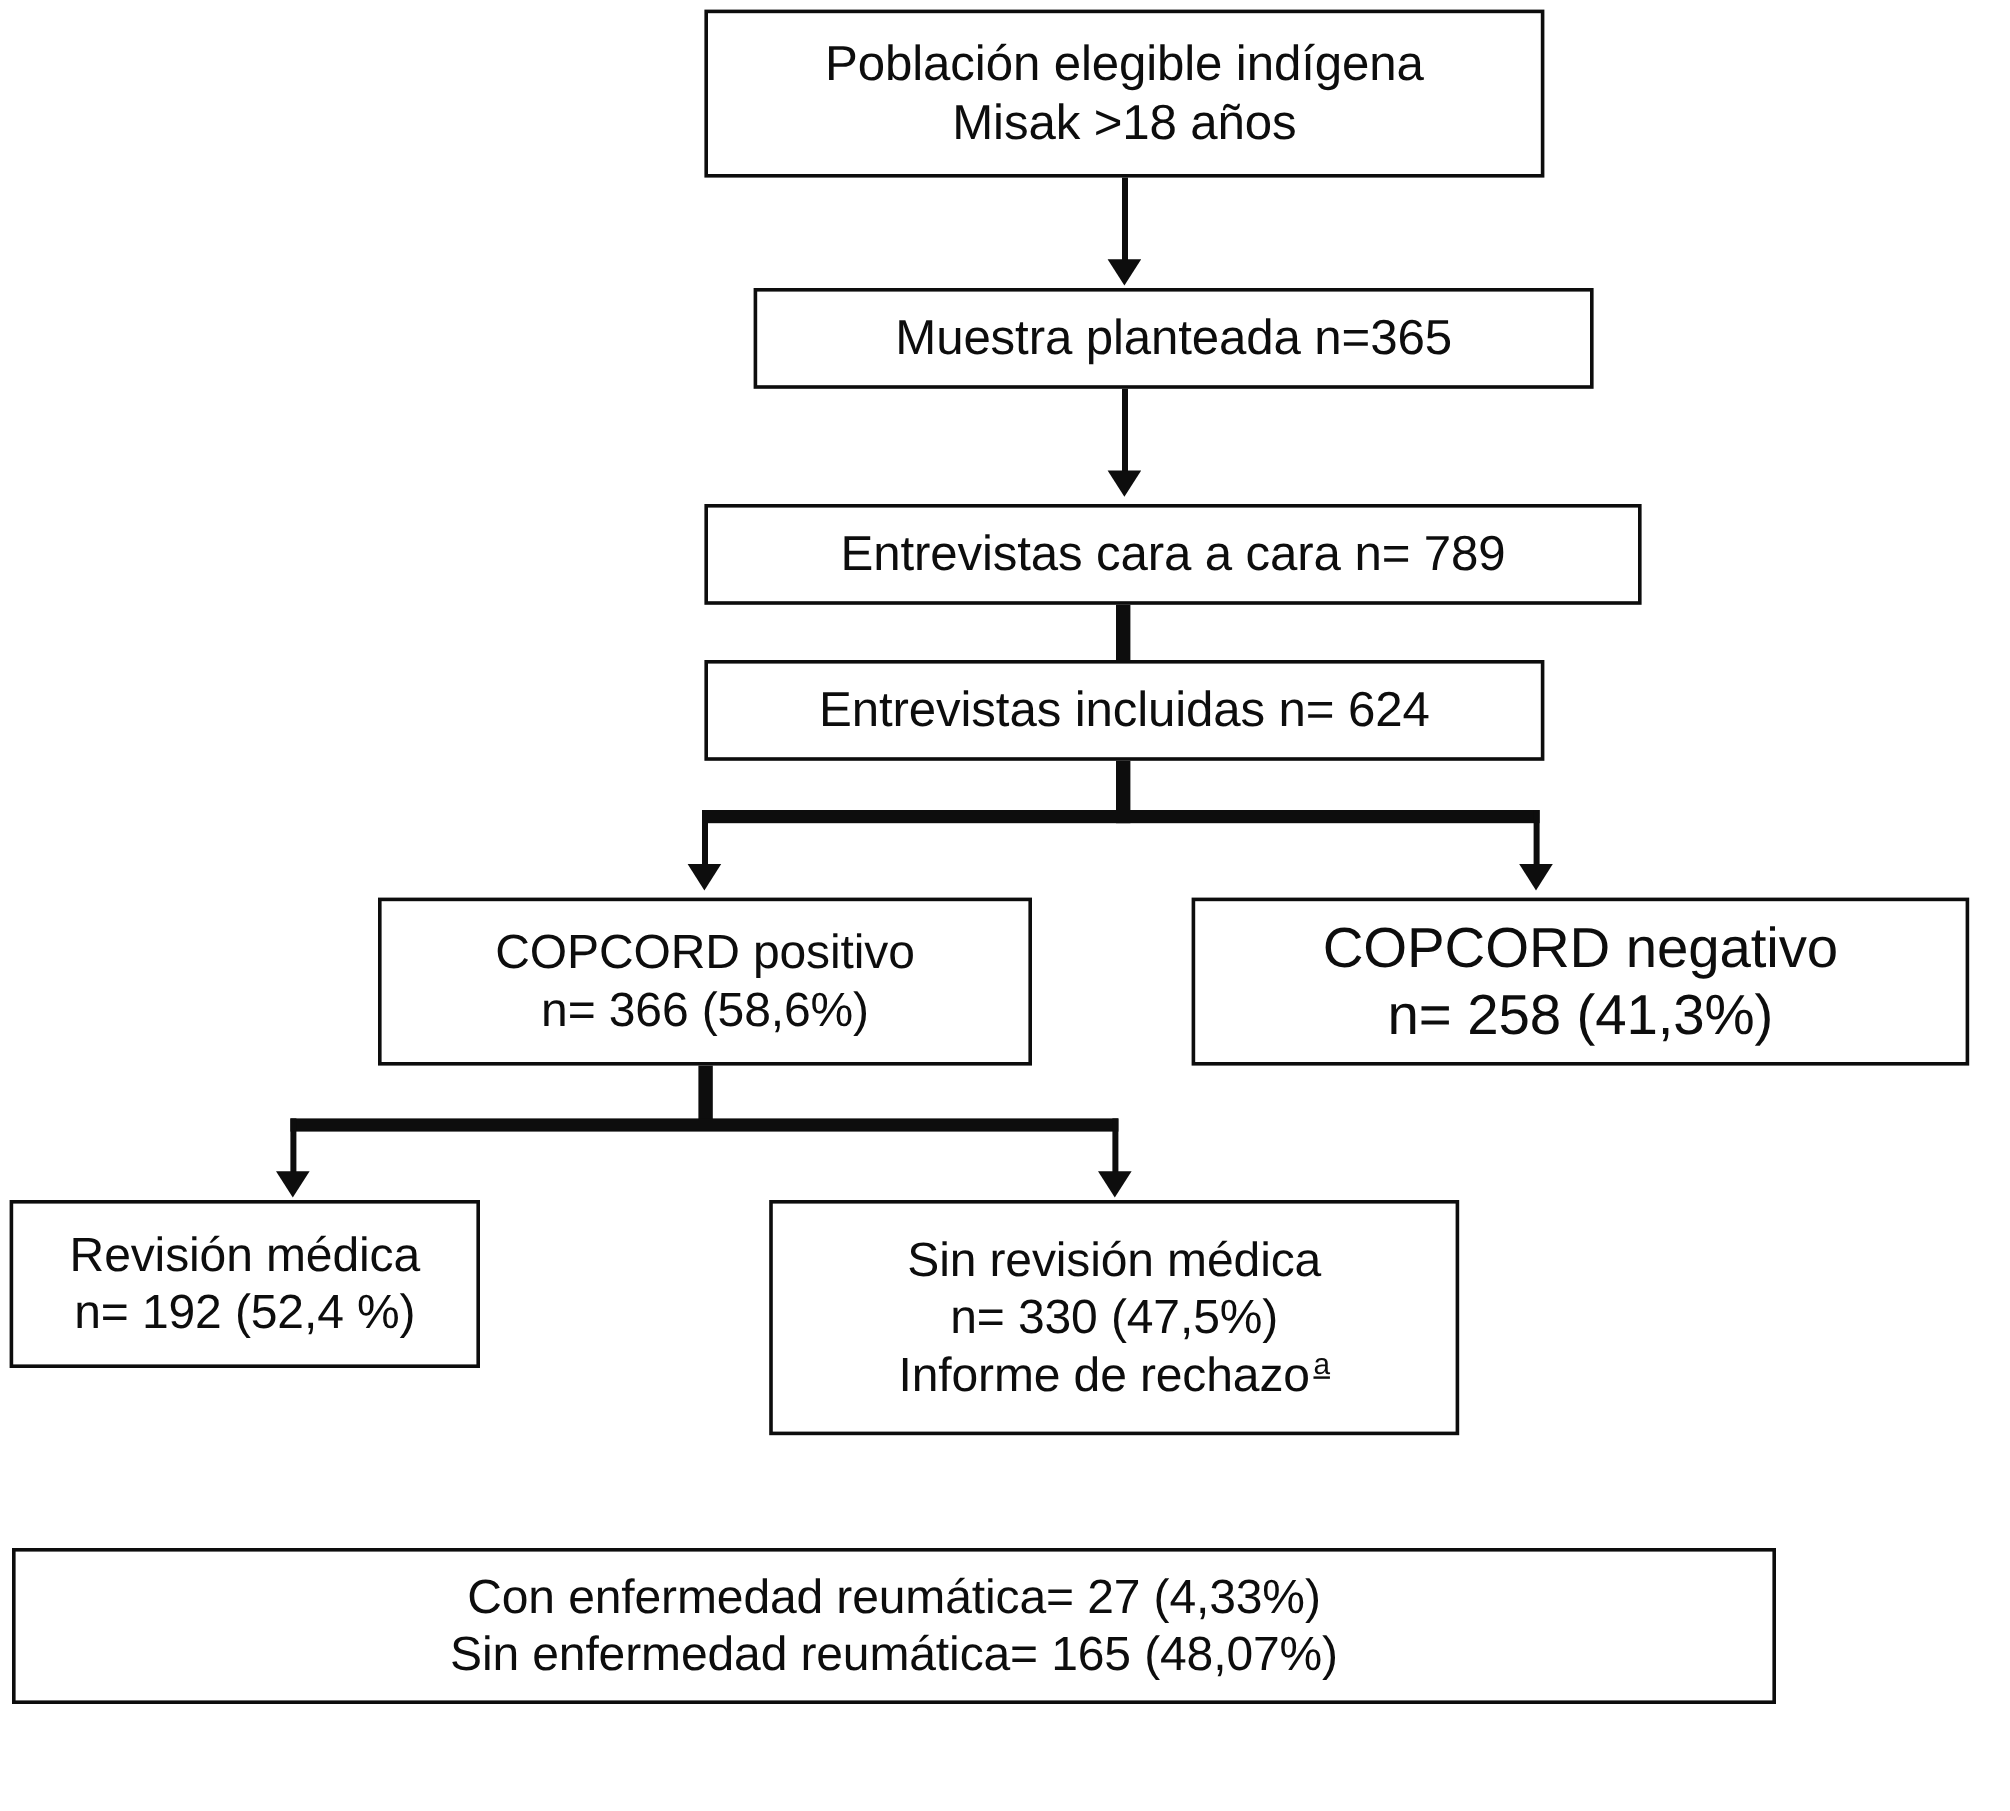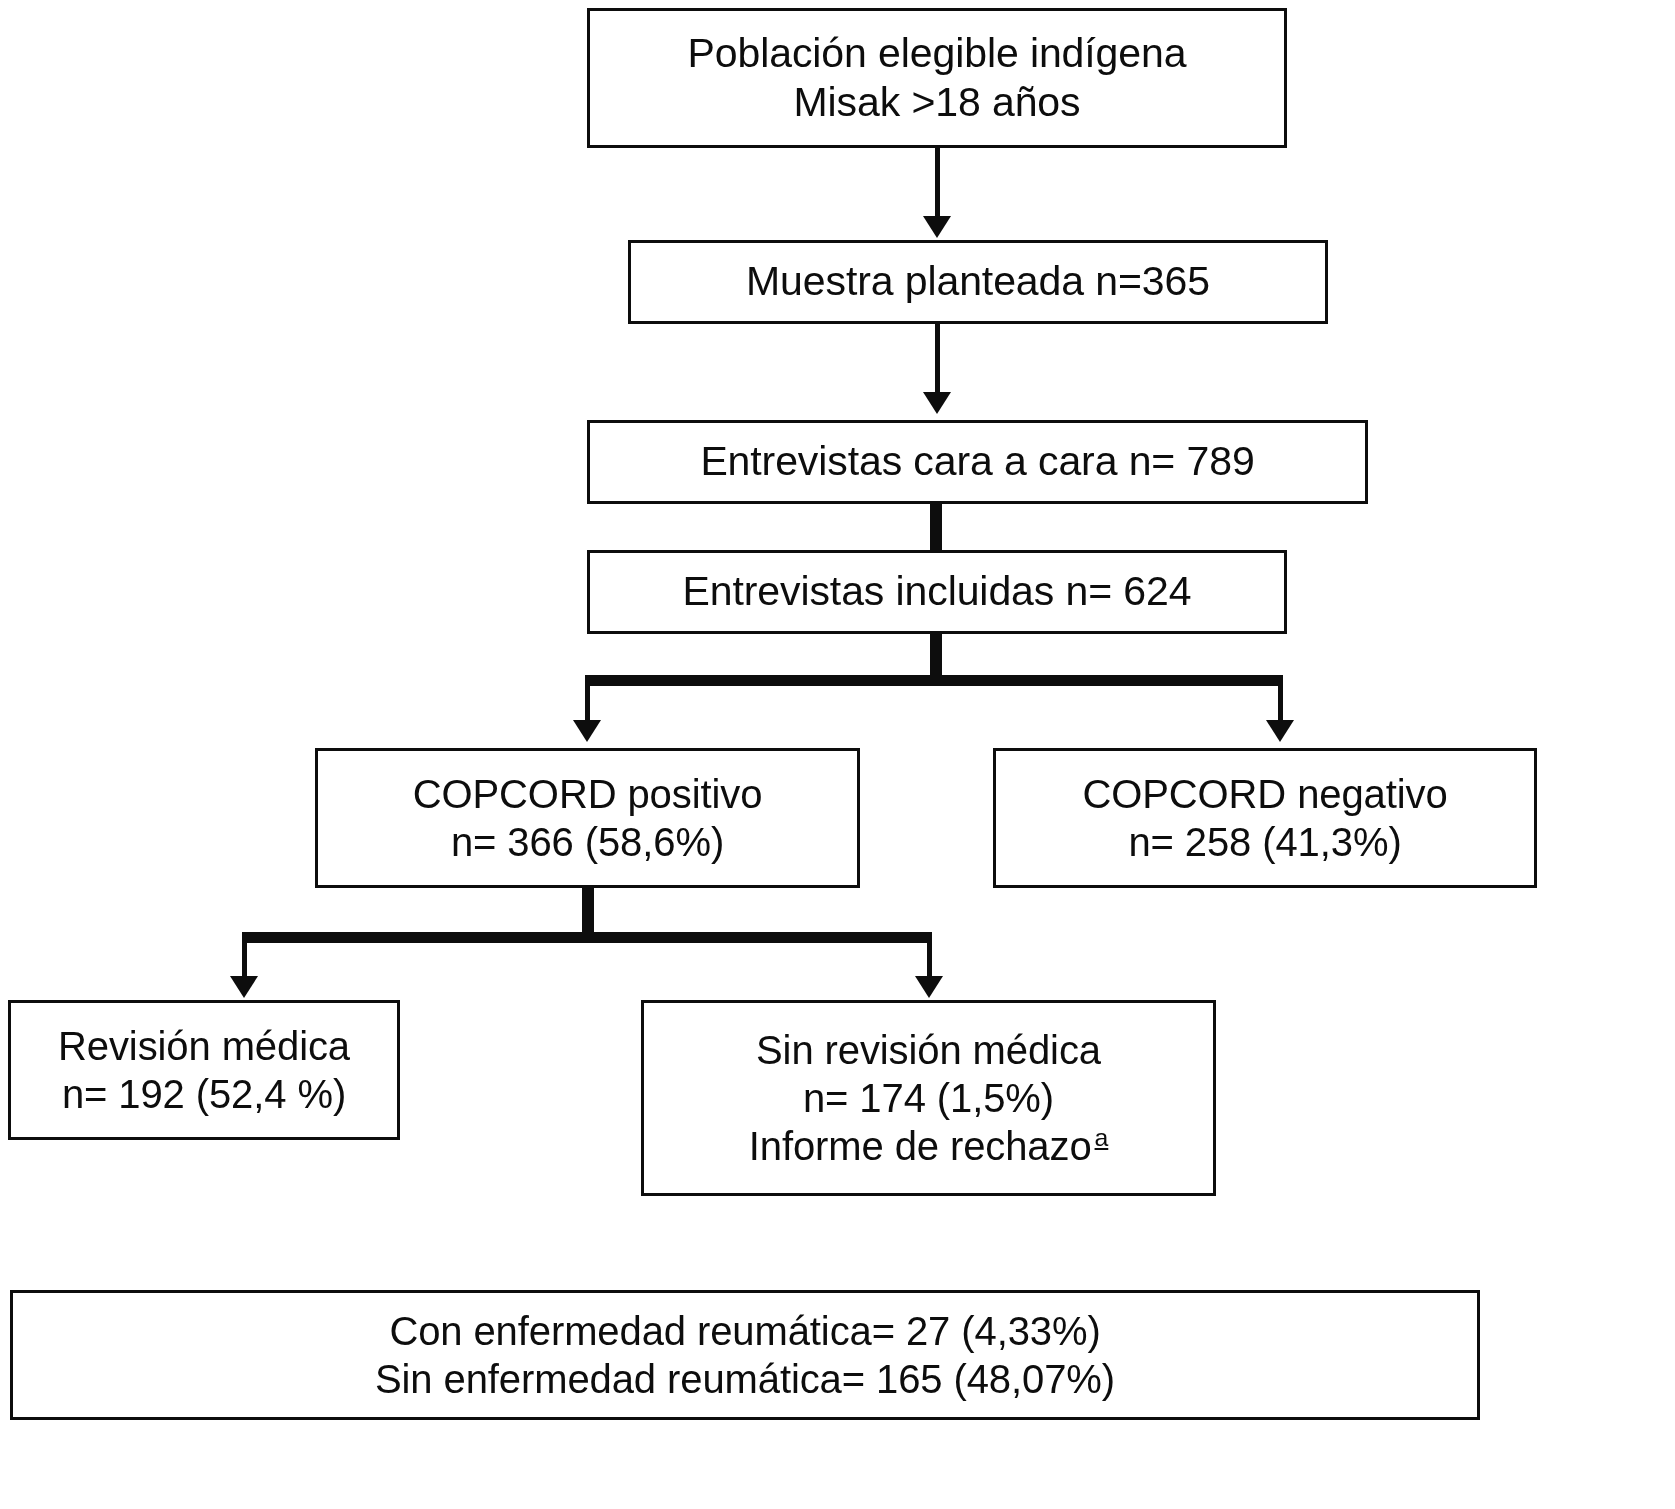--- a/index.html
+++ b/index.html
@@ -36,21 +36,21 @@
     display: block;
     white-space: nowrap;
   }
 
   
   #node-poblacion      { left: 587px;  top: 8px;    width: 700px;  height: 140px; font-size: 41px; }
   #node-muestra        { left: 587px;  top: 240px;  width: 700px;  height: 84px;  font-size: 41px; margin-left: 41px; }
   #node-entrevistas    { left: 587px;  top: 420px;  width: 781px;  height: 84px;  font-size: 41px; }
   #node-incluidas      { left: 587px;  top: 550px;  width: 700px;  height: 84px;  font-size: 41px; }
   #node-copcord-pos    { left: 315px;  top: 748px;  width: 545px;  height: 140px; font-size: 40px; }
-  #node-copcord-neg    { left: 993px;  top: 748px;  width: 544px;  height: 140px; font-size: 40px; }
+  #node-copcord-neg    { left: 993px;  top: 748px;  width: 648px;  height: 140px; font-size: 47px; }
   #node-revision       { left: 8px;    top: 1000px; width: 392px;  height: 140px; font-size: 40px; }
   #node-sin-revision   { left: 641px;  top: 1000px; width: 575px;  height: 196px; font-size: 40px; }
   #node-resultado      { left: 10px;   top: 1290px; width: 1470px; height: 130px; font-size: 40px; }
 
   .node .sup {
     font-size: 0.62em;
     vertical-align: super;
     text-decoration: underline;
     margin-left: 3px;
   }
@@ -127,21 +127,21 @@
   <div class="conn vline" style="left:927px; top:932px; height:48px;"></div>
   <div class="arrowhead" style="left:915px; top:976px;"></div>
 
   <div class="node" id="node-revision">
     <span class="line">Revisión médica</span>
     <span class="line">n= 192 (52,4 %)</span>
   </div>
 
   <div class="node" id="node-sin-revision">
     <span class="line">Sin revisión médica</span>
-    <span class="line">n= 174 (1,5%)</span>
+    <span class="line">n= 330 (47,5%)</span>
     <span class="line"><span>Informe de rechazo</span><span class="sup">a</span></span>
   </div>
 
   <div class="node" id="node-resultado">
     <span class="line">Con enfermedad reumática= 27 (4,33%)</span>
     <span class="line">Sin enfermedad reumática= 165 (48,07%)</span>
   </div>
 
 </div>
 

